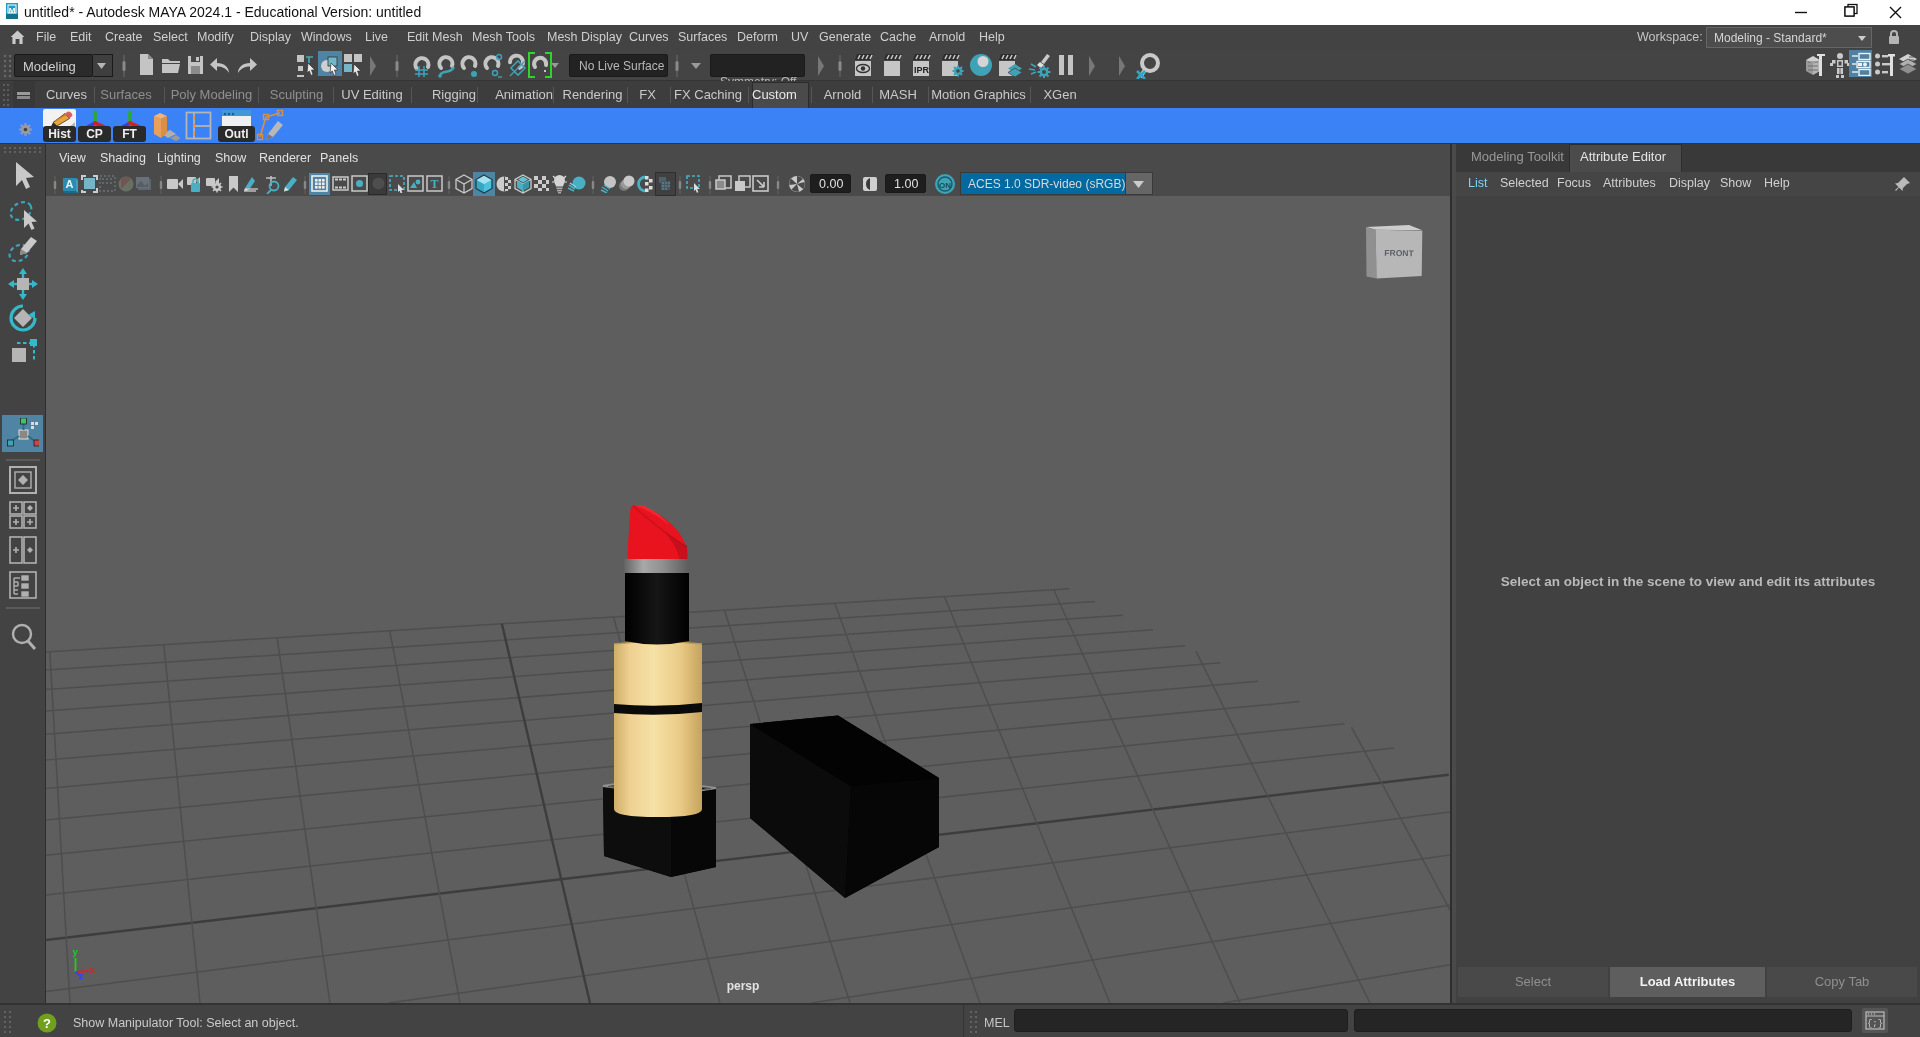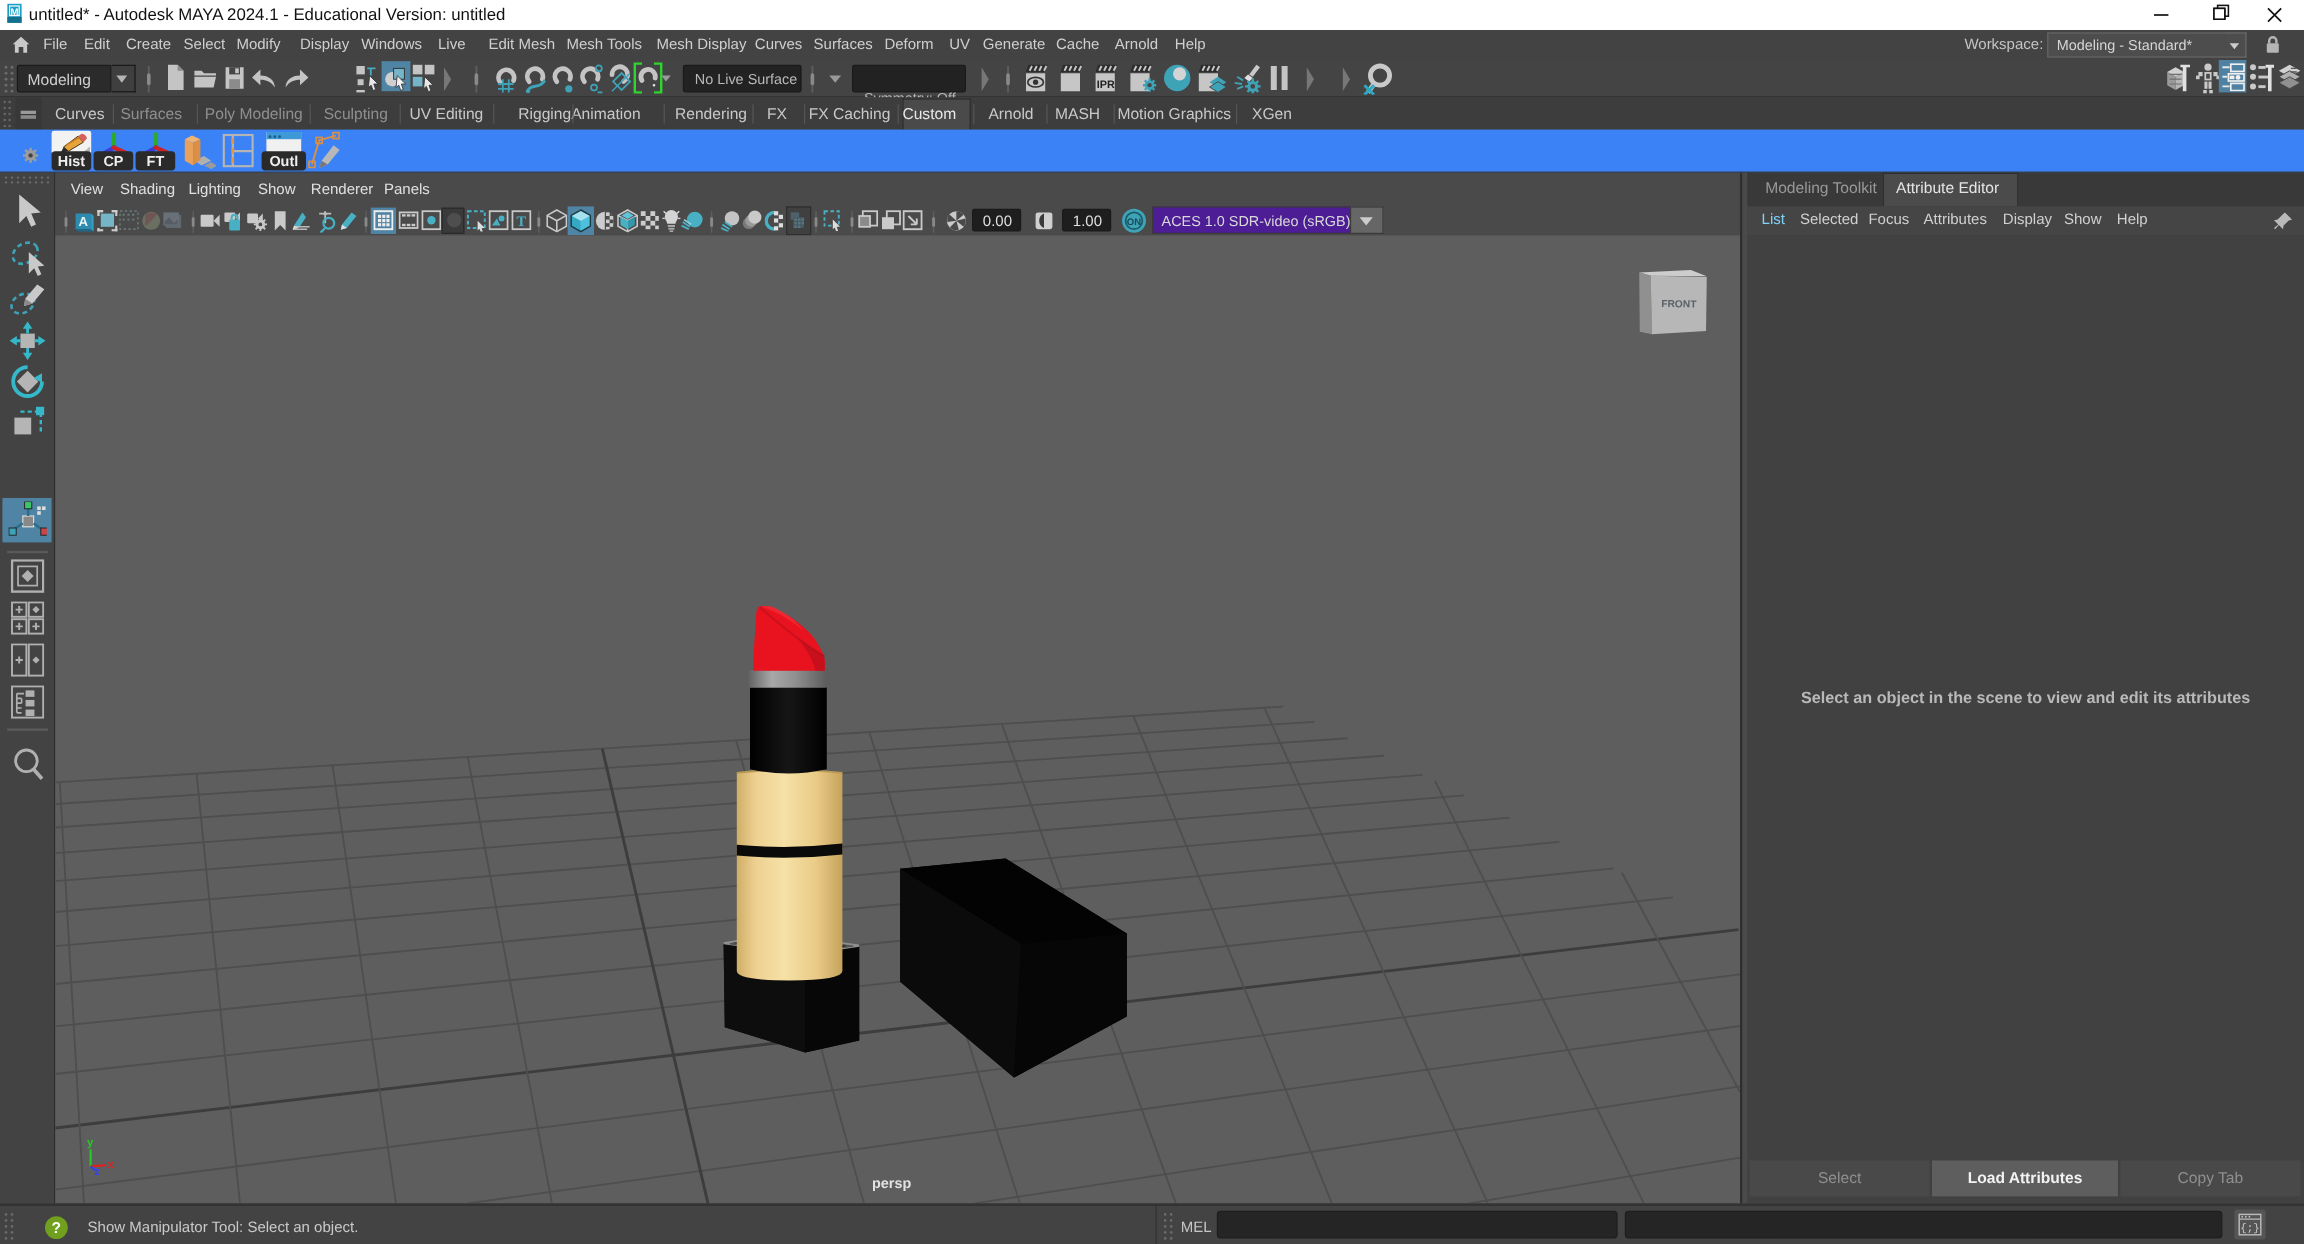--- a/index.html
+++ b/index.html
@@ -340,21 +340,21 @@
  <svg class="abs" style="left:17px;top:11px" width="14" height="8">
       <rect x="0" y="0" width="13" height="3" fill="#9a9a9a"></rect>
       <rect x="0" y="4" width="13" height="3" fill="#8a8a8a"></rect>
     </svg>
  <div class="abs" style="left:38px;top:6px;width:57px;text-align:center;font-size:13px;color:#c9c9c9">Curves</div>
 <div class="abs" style="left:91px;top:6px;width:70px;text-align:center;font-size:13px;color:#8f8f8f">Surfaces</div>
 <div class="abs" style="left:160px;top:6px;width:103px;text-align:center;font-size:13px;color:#8f8f8f">Poly Modeling</div>
 <div class="abs" style="left:258px;top:6px;width:77px;text-align:center;font-size:13px;color:#8f8f8f">Sculpting</div>
 <div class="abs" style="left:330px;top:6px;width:84px;text-align:center;font-size:13px;color:#c9c9c9">UV Editing</div>
 <div class="abs" style="left:412px;top:6px;width:64px;text-align:right;font-size:13px;color:#c9c9c9">Rigging</div>
-<div class="abs" style="left:476px;top:6px;width:77px;text-align:left;font-size:13px;color:#c9c9c9">Animation</div>
+<div class="abs" style="left:476px;top:6px;width:77px;text-align:right;font-size:13px;color:#c9c9c9">Animation</div>
 <div class="abs" style="left:554px;top:6px;width:77px;text-align:center;font-size:13px;color:#c9c9c9">Rendering</div>
 <div class="abs" style="left:632px;top:6px;width:31px;text-align:center;font-size:13px;color:#c9c9c9">FX</div>
 <div class="abs" style="left:666px;top:6px;width:84px;text-align:center;font-size:13px;color:#c9c9c9">FX Caching</div>
 <div class="abs" style="left:752px;top:1px;width:57px;height:26px;background:#4a4a4a;border:1px solid #2b2b2b;border-bottom:none"></div>
 <div class="abs" style="left:752px;top:6px;width:57px;font-size:13px;color:#e8e8e8">Custom</div>
 <div class="abs" style="left:814px;top:6px;width:57px;text-align:center;font-size:13px;color:#c9c9c9">Arnold</div>
 <div class="abs" style="left:876px;top:6px;width:44px;text-align:center;font-size:13px;color:#c9c9c9">MASH</div>
 <div class="abs" style="left:920px;top:6px;width:117px;text-align:center;font-size:13px;color:#c9c9c9">Motion Graphics</div>
 <div class="abs" style="left:1038px;top:6px;width:44px;text-align:center;font-size:13px;color:#c9c9c9">XGen</div>
 <div class="abs" style="left:94px;top:6px;width:1px;height:16px;background:#565656"></div>
@@ -869,21 +869,21 @@
 <svg class="abs" style="left:815px;top:31px" width="18" height="18">
       <rect x="2" y="2" width="14" height="14" rx="2" fill="#d0d0d0"></rect>
       <path d="M9 3 A6.5 6.5 0 0 0 9 15 Z" fill="#3a3a3a"></path>
     </svg>
 <div class="abs fld" style="left:839px;top:30px;width:41px;height:19px;background:#1e1e1e;color:#e0e0e0;padding:2px 0 0 8px;font-size:12.5px">1.00</div>
 <svg class="abs" style="left:888px;top:29px" width="22" height="22">
       <circle cx="11" cy="11" r="10" fill="#3fa3b8"></circle>
       <circle cx="11" cy="11" r="7" fill="none" stroke="#1a5a66" stroke-width="1.4"></circle>
       <text x="11" y="14.5" font-size="8" font-weight="bold" fill="#1a4a55" text-anchor="middle" font-family="Liberation Sans">ON</text>
     </svg>
-<div class="abs" style="left:914px;top:28px;width:166px;height:23px;background:#4c1d95;border:1px solid #3a3a3a;color:#d8d8d8;font-size:12px;white-space:nowrap;overflow:hidden;padding:4px 0 0 7px">ACES 1.0 SDR-video (sRGB)</div>
+<div class="abs" style="left:914px;top:28px;width:166px;height:23px;background:#0369a1;border:1px solid #3a3a3a;color:#d8d8d8;font-size:12px;white-space:nowrap;overflow:hidden;padding:4px 0 0 7px">ACES 1.0 SDR-video (sRGB)</div>
 <div class="abs" style="left:1080px;top:28px;width:27px;height:23px;background:#666;border:1px solid #3a3a3a;border-left:none"><svg width="25" height="21">
         <path d="M7 8 L18 8 L12.5 15 Z" fill="#ccc"></path>
       </svg></div>
 
 <svg id="scene" width="1404" height="807" viewBox="0 0 1404 807" style="position:absolute;left:0;top:52px">
 <rect width="1404" height="807" fill="#5e5e5e"></rect>
 <line x1="0.0" y1="456.0" x2="1023.3" y2="392.8" stroke="#4e4e4e" stroke-width="1.5"></line>
 <line x1="0.0" y1="474.0" x2="1049.3" y2="405.5" stroke="#4e4e4e" stroke-width="1.5"></line>
 <line x1="0.0" y1="493.6" x2="1077.1" y2="419.2" stroke="#4e4e4e" stroke-width="1.5"></line>
 <line x1="0.0" y1="514.9" x2="1107.1" y2="433.8" stroke="#4e4e4e" stroke-width="1.5"></line>

